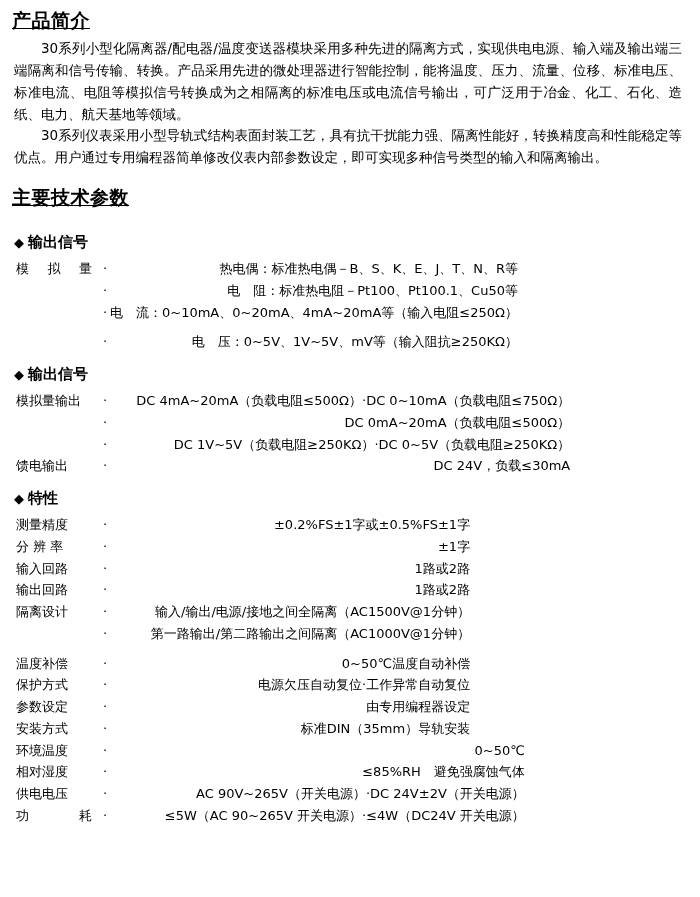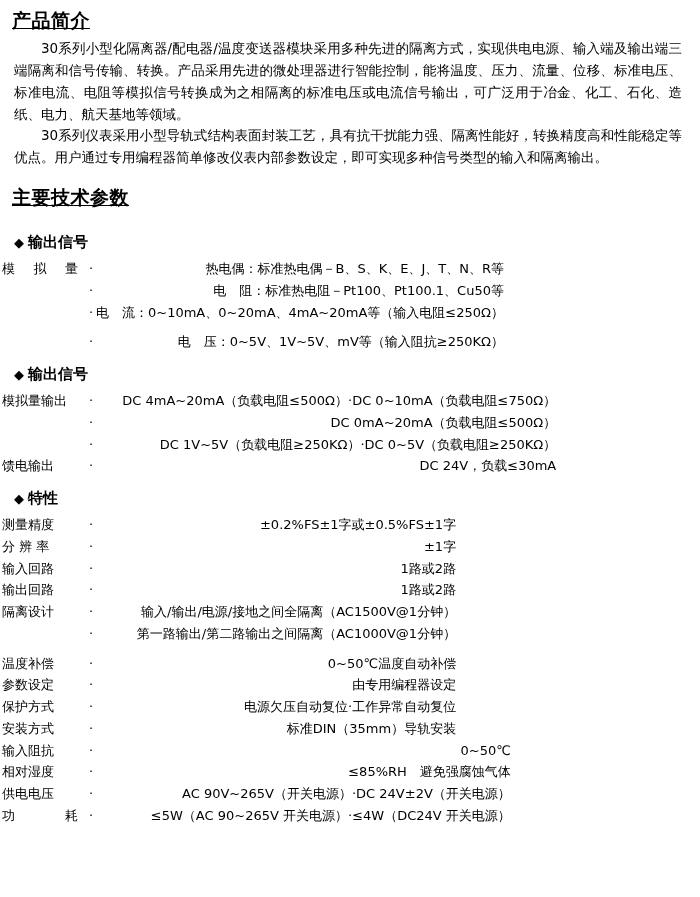--- a/index.html
+++ b/index.html
@@ -48,21 +48,21 @@
     font-weight: bold;
     margin: 12px 0 6px 14px;
   }
   .sect .dia {
     display: inline-block;
     margin-right: 4px;
     font-size: 13px;
   }
   table.spec {
     border-collapse: collapse;
-    margin-left: 2px;
+    margin-left: 16px;
     margin-right: 10px;
   }
   table.spec td {
     vertical-align: top;
     padding: 1px 0;
     font-size: 13px;
     line-height: 1.52;
   }
   td.lbl {
     width: 84px;
@@ -201,43 +201,43 @@
       <td class="lbl"></td>
       <td class="sep">·</td>
       <td class="val">第一路输出/第二路输出之间隔离（AC1000V@1分钟）</td>
     </tr>
     <tr>
       <td class="lbl gap-top">温度补偿</td>
       <td class="sep gap-top">·</td>
       <td class="val gap-top">0~50℃温度自动补偿</td>
     </tr>
     <tr>
+      <td class="lbl">保护方式</td>
+      <td class="sep">·</td>
+      <td class="val">
+        <span class="col2">电源欠压自动复位</span><span class="sep">·</span><span class="col2b">工作异常自动复位</span>
+      </td>
+    </tr>
+    <tr>
       <td class="lbl">参数设定</td>
       <td class="sep">·</td>
       <td class="val">由专用编程器设定</td>
     </tr>
     <tr>
-      <td class="lbl">保护方式</td>
-      <td class="sep">·</td>
-      <td class="val">
-        <span class="col2">电源欠压自动复位</span><span class="sep">·</span><span class="col2b">工作异常自动复位</span>
-      </td>
-    </tr>
-    <tr>
       <td class="lbl">安装方式</td>
       <td class="sep">·</td>
       <td class="val">标准DIN（35mm）导轨安装</td>
     </tr>
   </tbody>
     </table>
 
   <table class="spec">
     <tbody>
         <tr>
-      <td class="lbl">输入阻抗</td>
+      <td class="lbl">环境温度</td>
       <td class="sep">·</td>
       <td class="val">0~50℃</td>
     </tr>
     <tr>
       <td class="lbl">相对湿度</td>
       <td class="sep">·</td>
       <td class="val">≤85%RH　避免强腐蚀气体</td>
     </tr>
     <tr>
       <td class="lbl">供电电压</td>

